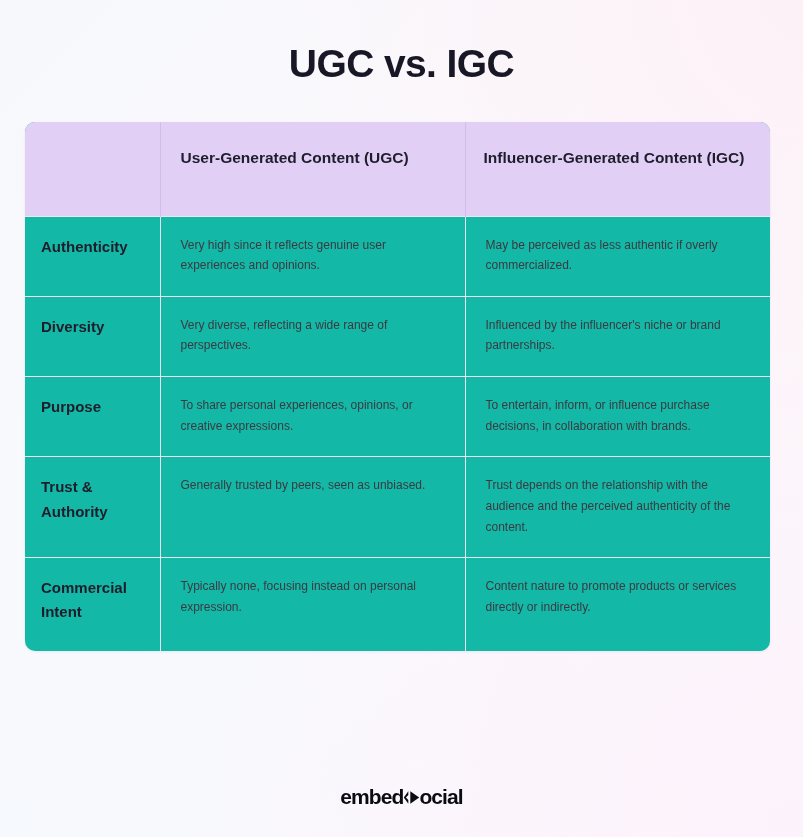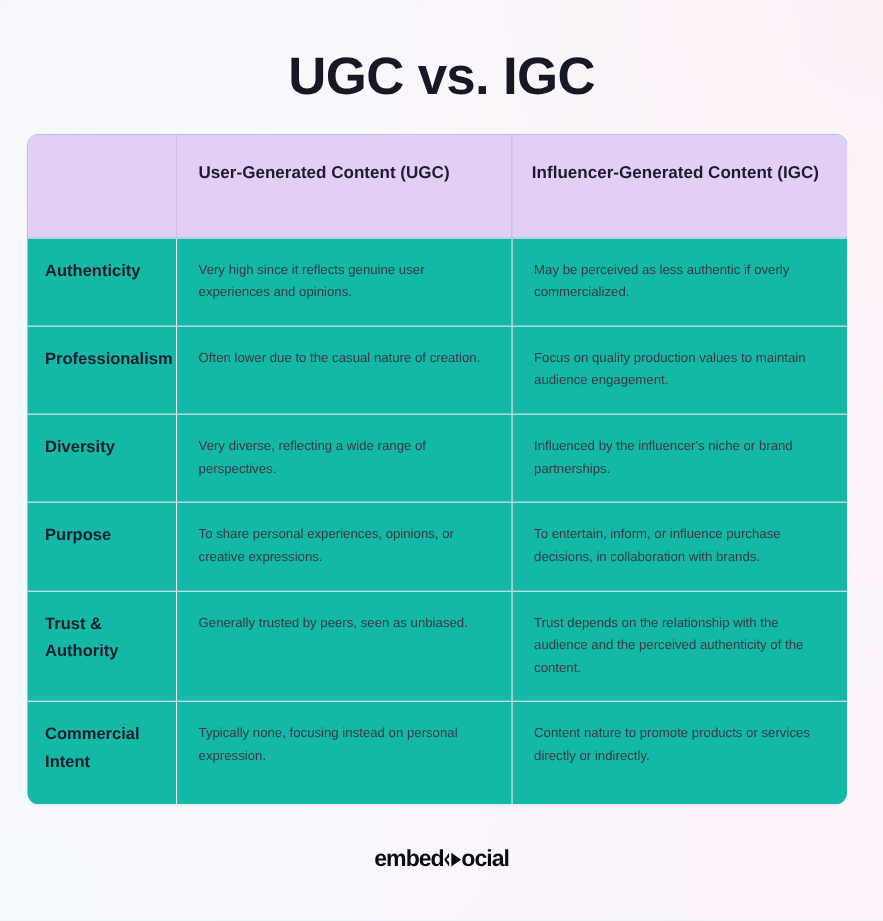--- a/index.html
+++ b/index.html
@@ -28,21 +28,21 @@
     height: 837px;
   }
 
   
   .page-title {
     position: absolute;
     top: 41px;
     left: 0;
     width: 803px;
     text-align: center;
-    font-size: 48px;
+    font-size: 39px;
     font-weight: bold;
     letter-spacing: -0.6px;
     color: #171726;
     line-height: 1.2;
   }
 
   
   .table-wrap {
     position: absolute;
     left: 25px;
@@ -116,20 +116,21 @@
   }
 
   .logo {
     display: inline-flex;
     align-items: center;
     font-size: 21px;
     font-weight: bold;
     letter-spacing: -0.9px;
     color: #0b0b12;
     line-height: 1;
+    margin-top: 16px;
   }
 
   .logo .logo-mark {
     display: inline-block;
     width: 17px;
     height: 15px;
     margin: 0 -0.5px;
     position: relative;
     top: 1px;
   }
@@ -154,25 +155,20 @@
           <th class="th-blank"></th>
           <th>User-Generated Content (UGC)</th>
           <th>Influencer-Generated Content (IGC)</th>
         </tr>
       </thead>
       <tbody>
         <tr>
           <td class="row-label">Authenticity</td>
           <td>Very high since it reflects genuine user experiences and opinions.</td>
           <td>May be perceived as less authentic if overly commercialized.</td>
-        </tr>
-        <tr>
-          <td class="row-label">Professionalism</td>
-          <td>Often lower due to the casual nature of creation.</td>
-          <td>Focus on quality production values to maintain audience engagement.</td>
         </tr>
         <tr>
           <td class="row-label">Diversity</td>
           <td>Very diverse, reflecting a wide range of perspectives.</td>
           <td>Influenced by the influencer's niche or brand partnerships.</td>
         </tr>
         <tr>
           <td class="row-label">Purpose</td>
           <td>To share personal experiences, opinions, or creative expressions.</td>
           <td>To entertain, inform, or influence purchase decisions, in collaboration with brands.</td>

